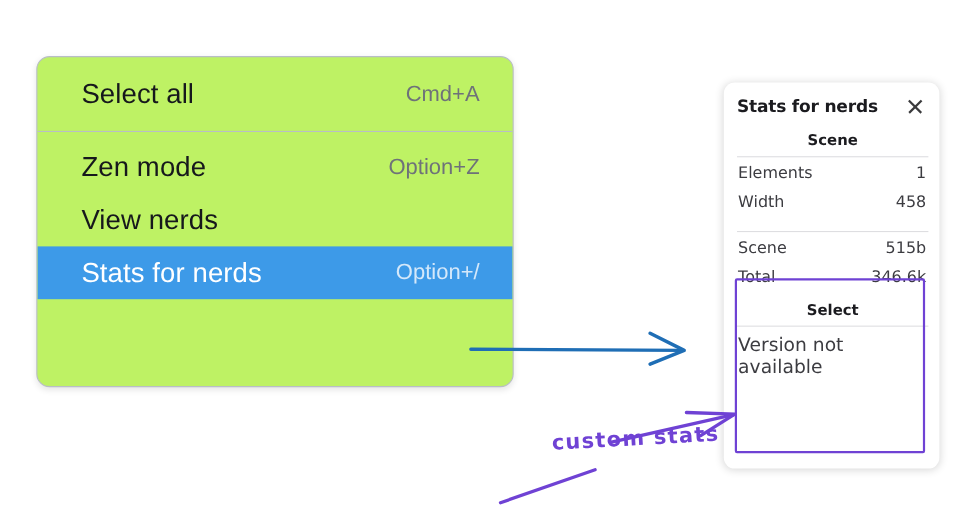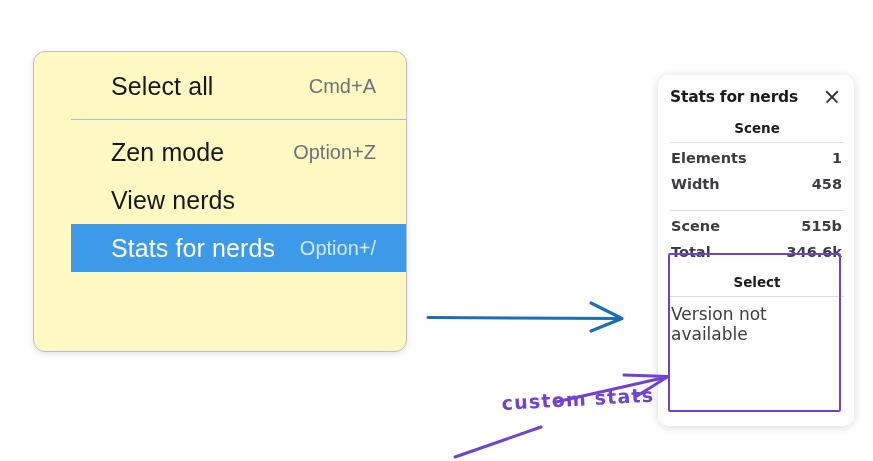--- a/index.html
+++ b/index.html
@@ -14,29 +14,28 @@
     overflow: hidden;
     font-family: "Liberation Sans", sans-serif;
     -webkit-font-smoothing: antialiased;
   }
 
   
   #context-menu {
     position: absolute;
     left: 33px;
     top: 51px;
-    width: 374px;
+    width: 434px;
     height: 301px;
-    background: #fef9c3;
+    background: #bef264;
     border: 1px solid #b9bec6;
     border-radius: 12px;
     box-shadow: 0 2px 6px rgba(0,0,0,0.10);
     box-sizing: border-box;
     overflow: hidden;
-    padding-left: 37px;
   }
   .menu-group {
     padding: 8px 0;
   }
   .menu-group.first { padding: 10px 0 9px 0; }
   .menu-divider {
     height: 1px;
     background: #b9bec6;
     width: 100%;
   }
@@ -126,21 +125,20 @@
     margin-bottom: 3px;
   }
   .stat-row {
     display: flex;
     justify-content: space-between;
     align-items: flex-end;
     font-size: 14.5px;
     color: #3c3c41;
     padding: 3px 2px 3px 1px;
     line-height: 1.35;
-    font-weight: bold;
   }
   .stat-row .v { color: #3c3c41; }
   .single-line {
     font-size: 17px;
     color: #3c3c41;
     padding: 4px 1px;
   }
   .spacer-8 { height: 9px; }
   .spacer-12 { height: 13px; }
 

